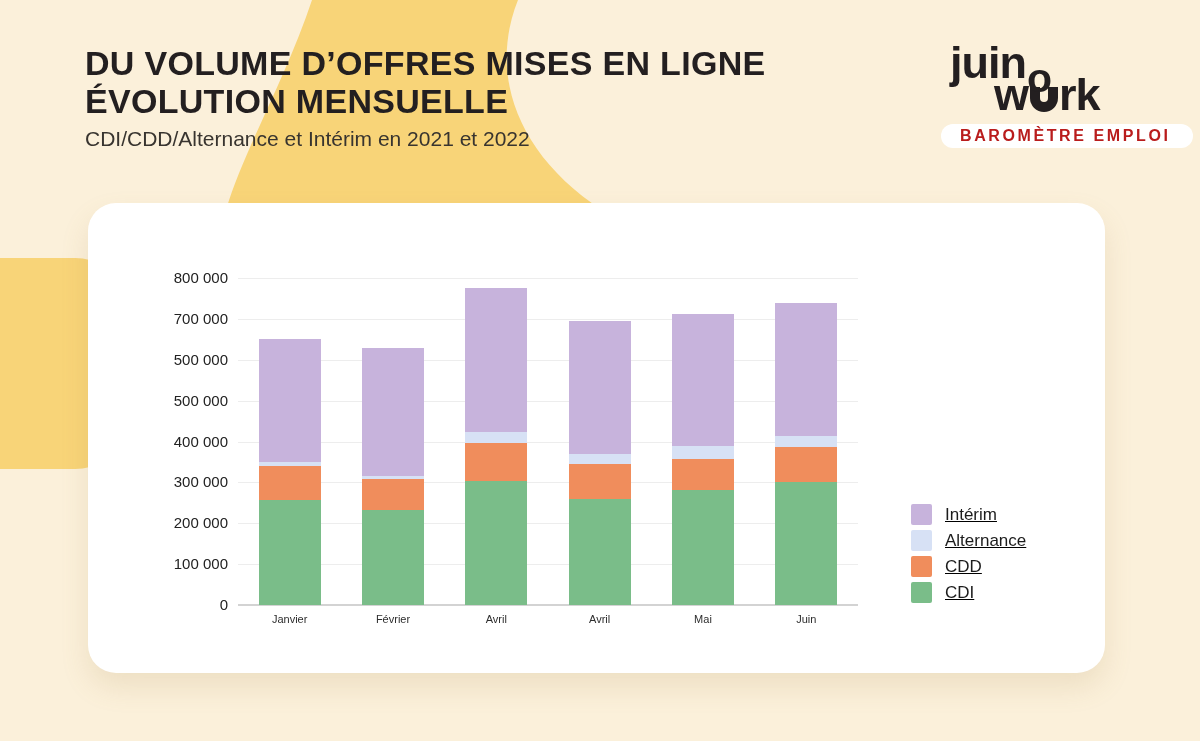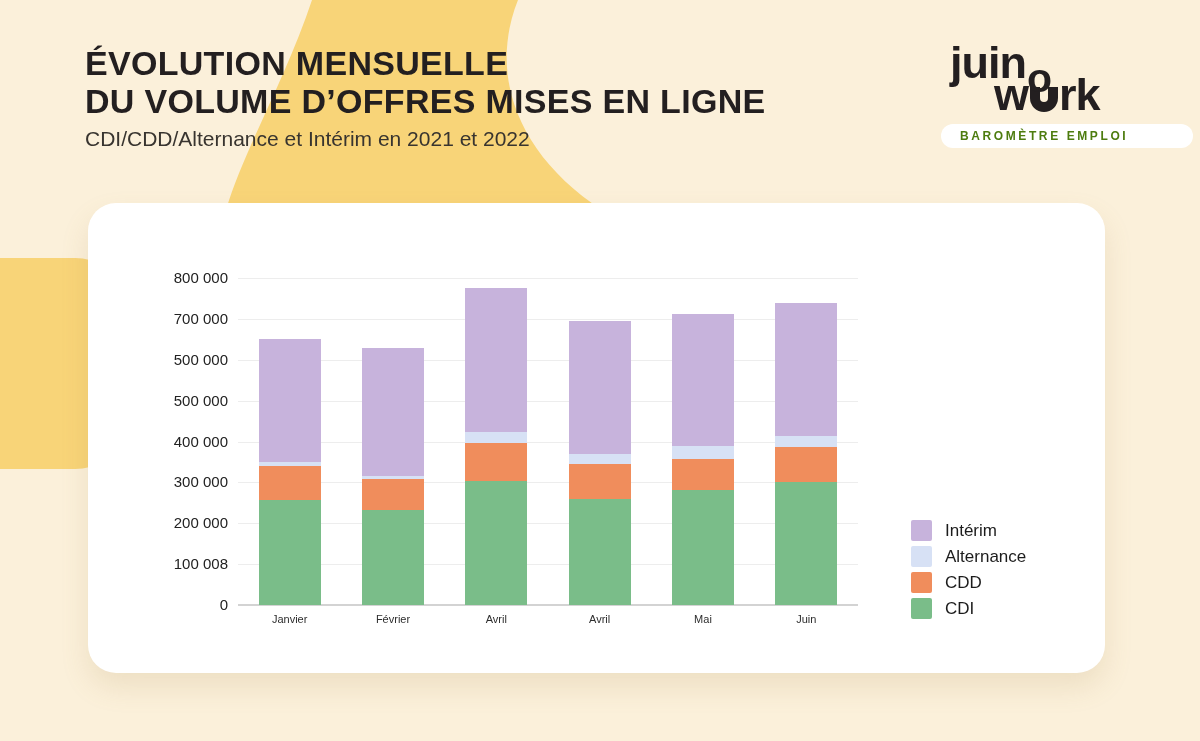--- a/index.html
+++ b/index.html
@@ -36,21 +36,21 @@
   }
   .logo-cup {
     width:28px; height:25px; border:10px solid #231F20; border-top:none;
     border-radius:0 0 16px 16px; margin:0 1px 5px 2px;
   }
   .badge {
     position:absolute; left:941px; top:124px; width:252px; height:24px;
     background:#FFFFFF; border-radius:12px; display:flex; align-items:center;
     padding-left:19px; z-index:3;
   }
-  .badge-label { font-size:12px; font-weight:bold; letter-spacing:2.6px; color:#4d7c0f; }
+  .badge-label { font-size:16px; font-weight:bold; letter-spacing:2.6px; color:#b91c1c; }
 
   
   .card {
     position:absolute; left:88px; top:203px; width:1017px; height:470px;
     background:#FFFFFF; border-radius:28px; z-index:2;
     box-shadow:0 14px 28px rgba(167,136,78,0.16);
   }
   .plot { position:absolute; left:150px; top:75px; width:620px; height:327px; }
   .gridline { position:absolute; left:0; width:620px; height:1px; background:#EDEDED; }
   .zeroline { background:#D3D3D3; height:2px; }
@@ -59,59 +59,59 @@
     display:flex; flex-direction:column-reverse;
   }
   .ylabels { position:absolute; left:40px; top:75px; width:100px; height:327px; }
   .ylabel {
     position:absolute; right:0; font-size:15px; color:#222222;
     white-space:nowrap; text-align:right; line-height:18px;
   }
   .xlabels { position:absolute; left:150px; top:410px; width:620px; display:flex; }
   .xlabel { flex:1; text-align:center; font-size:11px; color:#2D2D2D; }
 
-  .legend { position:absolute; left:823px; top:317px; }
+  .legend { position:absolute; left:823px; top:301px;text-decoration:underline; }
   .legend-row { display:flex; align-items:center; height:21px; margin-bottom:5px; }
   .legend-swatch { width:21px; height:21px; border-radius:2px; margin-right:13px; }
   .legend-label { font-size:17px; color:#1C1C1C; }
 
   .footnote { position:absolute; left:218px; top:698px; font-size:14.5px; color:#2A2A2A; z-index:1; }
 </style>
 </head>
 <body>
 
 <div class="page">
 
   <svg class="swoosh" width="420" height="210" viewBox="0 0 420 210" aria-hidden="true">
     <path d="M112,0 L318,0 C288,75 318,155 402,210 L26,210 C44,150 86,78 112,0 Z" fill="#F8D478"></path>
   </svg>
   <div class="side-blob"></div>
 
   <div class="header">
+    <div class="title-line">DU VOLUME D’OFFRES MISES EN LIGNE</div>
     <div class="title-line">ÉVOLUTION MENSUELLE</div>
-    <div class="title-line">DU VOLUME D’OFFRES MISES EN LIGNE</div>
     <div class="subtitle">CDI/CDD/Alternance et Intérim en 2021 et 2022</div>
   </div>
 
   <div class="logo">
     <div class="logo-row1"><span>juin</span><span class="logo-o">o</span></div>
     <div class="logo-row2">
         <span>w</span>
         <span class="logo-cup"></span>
         <span>rk</span>
       </div>
   </div>
   <div class="badge">
     <span class="badge-label">BAROMÈTRE EMPLOI</span>
   </div>
 
   <div class="card">
     <div class="ylabels">
         <div class="ylabel" style="top: 318px;">0</div>
-        <div class="ylabel" style="top: 277.125px;">100 008</div>
+        <div class="ylabel" style="top: 277.125px;">100 000</div>
         <div class="ylabel" style="top: 236.25px;">200 000</div>
         <div class="ylabel" style="top: 195.375px;">300 000</div>
         <div class="ylabel" style="top: 154.5px;">400 000</div>
         <div class="ylabel" style="top: 113.625px;">500 000</div>
         <div class="ylabel" style="top: 72.75px;">500 000</div>
         <div class="ylabel" style="top: 31.875px;">700 000</div>
         <div class="ylabel" style="top: -9px; text-align: right;">800 000</div>
       </div>
     <div class="plot">
         <div class="gridline zeroline" style="top: 326px;"></div>

